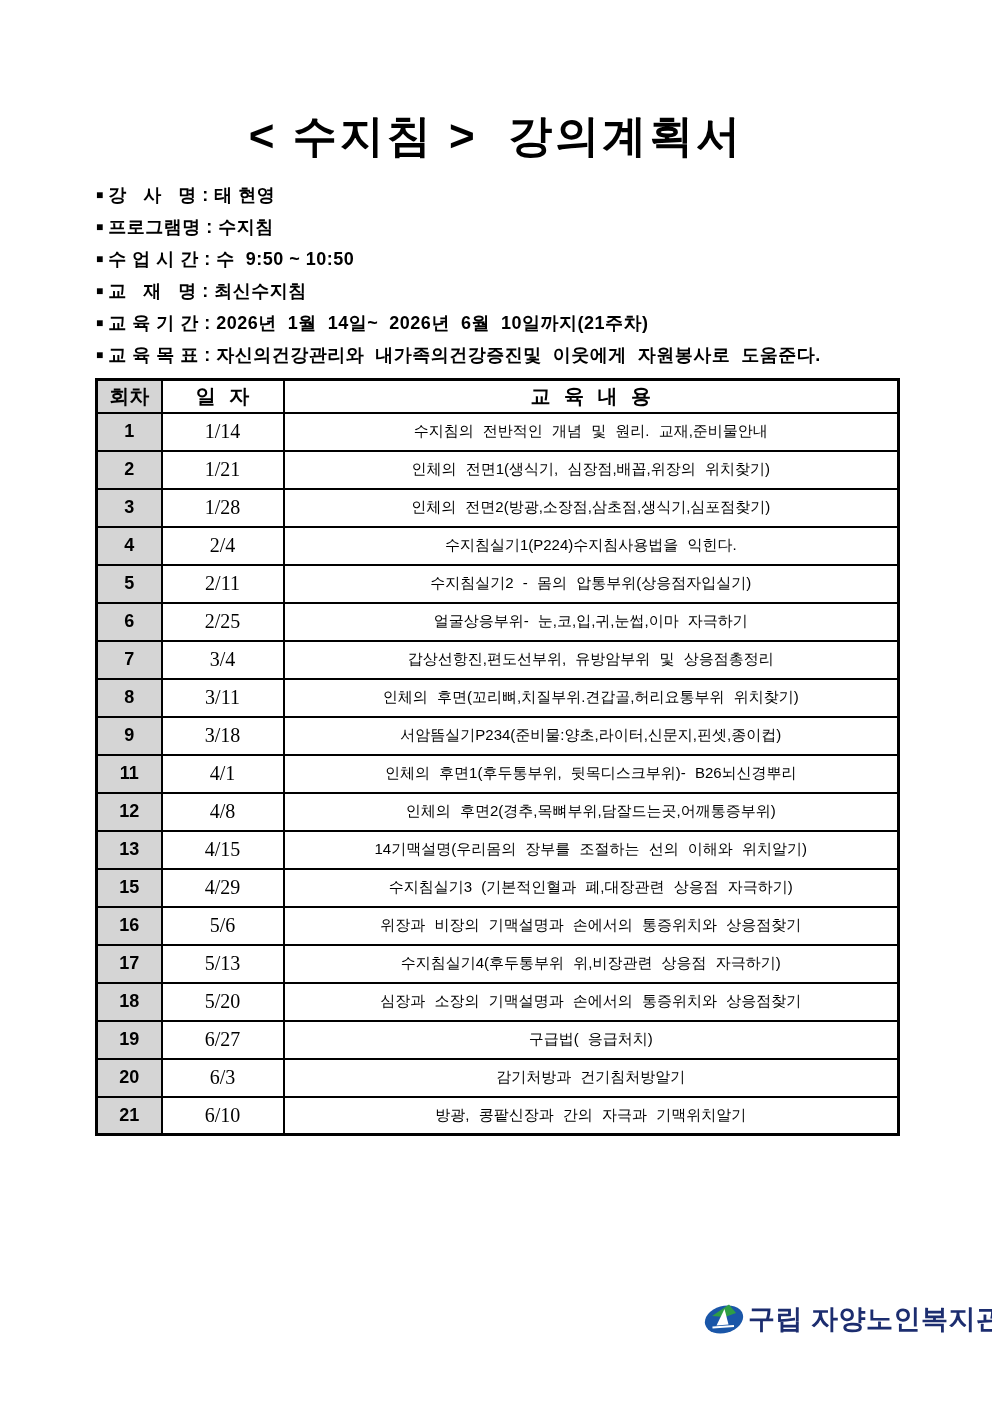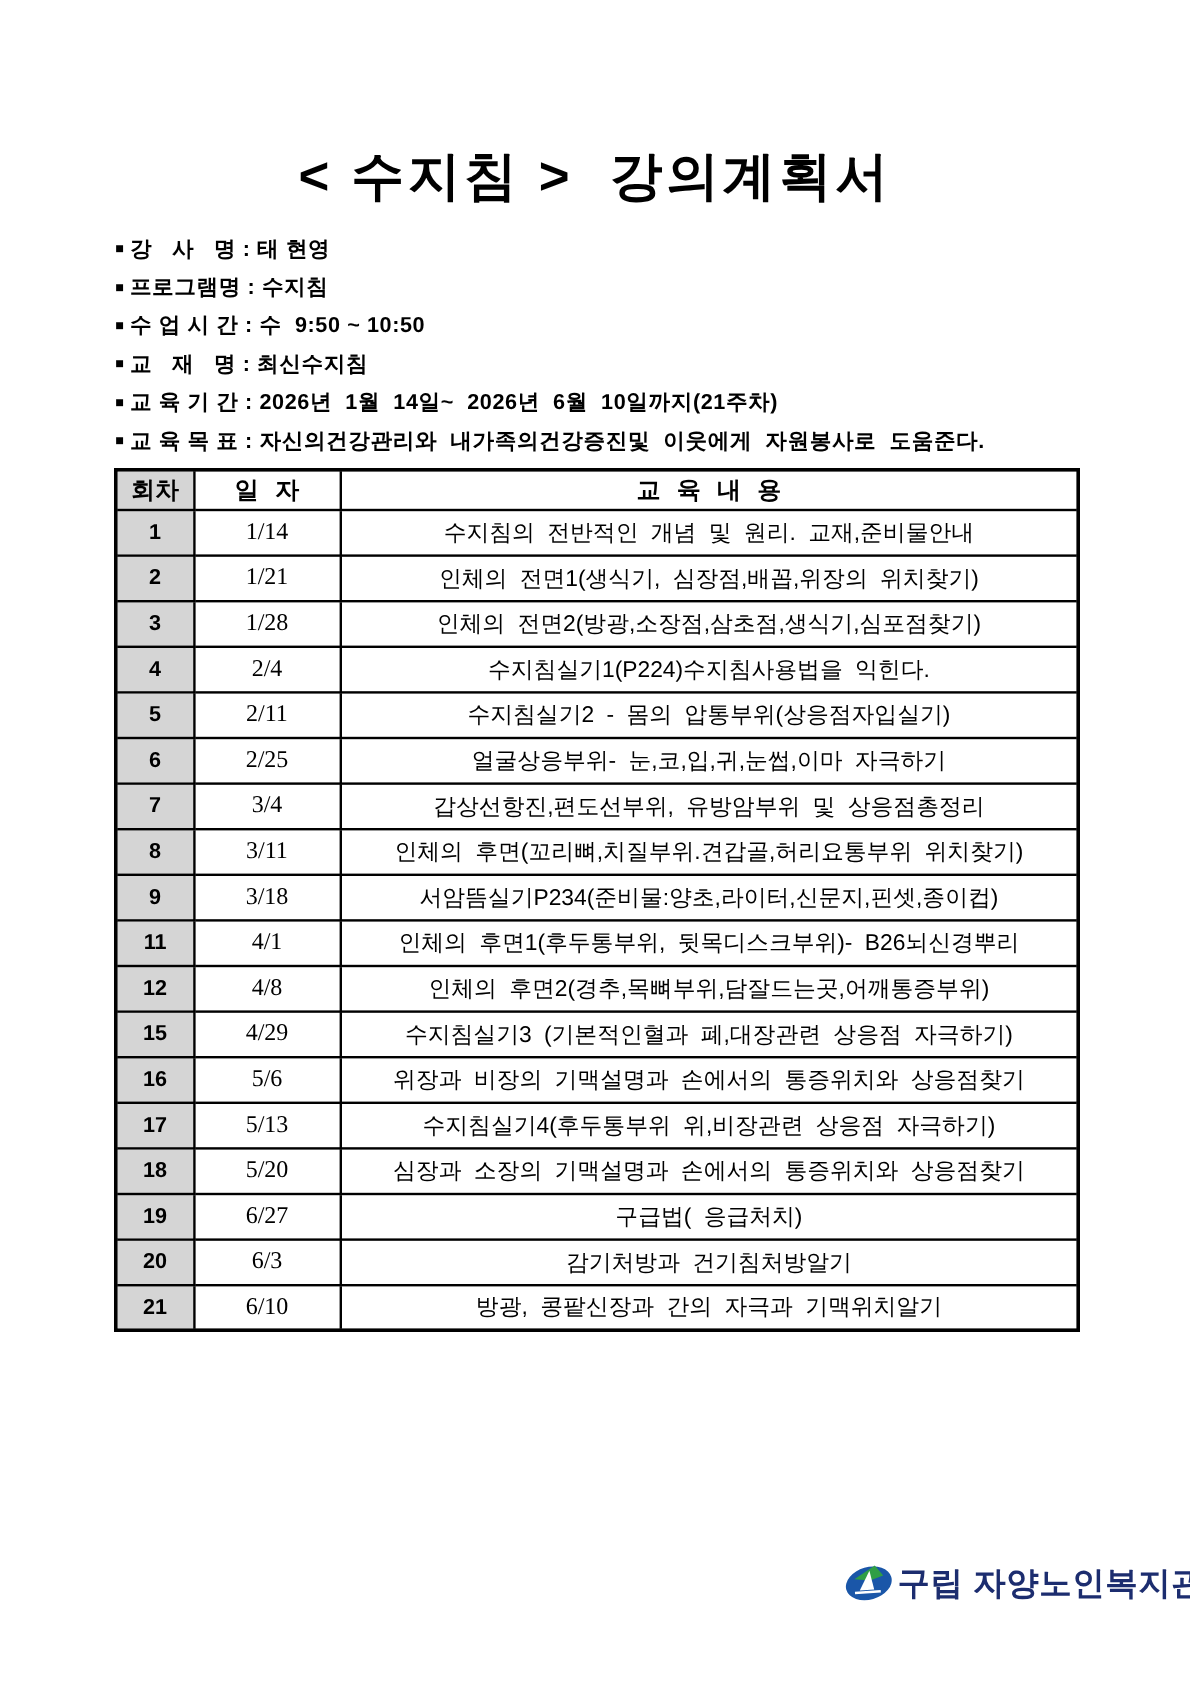--- a/index.html
+++ b/index.html
@@ -6,21 +6,21 @@
   html, body { margin: 0; padding: 0; }
   body {
     width: 992px; height: 1403px;
     background: #ffffff;
     font-family: "Liberation Sans", sans-serif;
     color: #000;
   }
   .page { position: relative; width: 992px; height: 1403px; overflow: hidden; }
 
   .doc-title {
-    margin: 16px;
+    margin: 4px;
     padding-top: 104px;
     text-align: center;
     font-size: 44px;
     font-weight: bold;
     letter-spacing: 3px;
     white-space: pre;
     line-height: 1.25;
   }
 
   .info-list {
@@ -65,21 +65,21 @@
     word-spacing: 8px;
     background: #ffffff;
   }
   .schedule th.shade, .schedule td.session-cell { background: #d5d5d5; }
   .session-cell { font-size: 18px; font-weight: bold; }
   .date-cell {
     font-family: "Liberation Serif", serif;
     font-size: 20px;
   }
   .content-cell {
-    font-size: 19px;
+    font-size: 15px;
     word-spacing: 5px;
     white-space: pre;
   }
 
   .footer {
     position: absolute;
     top: 1300px;
     left: 703px;
     display: flex;
     align-items: center;
@@ -191,20 +191,25 @@
           <td class="session-cell">11</td>
           <td class="date-cell">4/1</td>
           <td class="content-cell">인체의 후면1(후두통부위, 뒷목디스크부위)- B26뇌신경뿌리</td>
         </tr>
         <tr>
           <td class="session-cell">12</td>
           <td class="date-cell">4/8</td>
           <td class="content-cell">인체의 후면2(경추,목뼈부위,담잘드는곳,어깨통증부위)</td>
         </tr>
         <tr>
+          <td class="session-cell">13</td>
+          <td class="date-cell">4/15</td>
+          <td class="content-cell">14기맥설명(우리몸의 장부를 조절하는 선의 이해와 위치알기)</td>
+        </tr>
+        <tr>
           <td class="session-cell">15</td>
           <td class="date-cell">4/29</td>
           <td class="content-cell">수지침실기3 (기본적인혈과 폐,대장관련 상응점 자극하기)</td>
         </tr>
         <tr>
           <td class="session-cell">16</td>
           <td class="date-cell">5/6</td>
           <td class="content-cell">위장과 비장의 기맥설명과 손에서의 통증위치와 상응점찾기</td>
         </tr>
         <tr>

